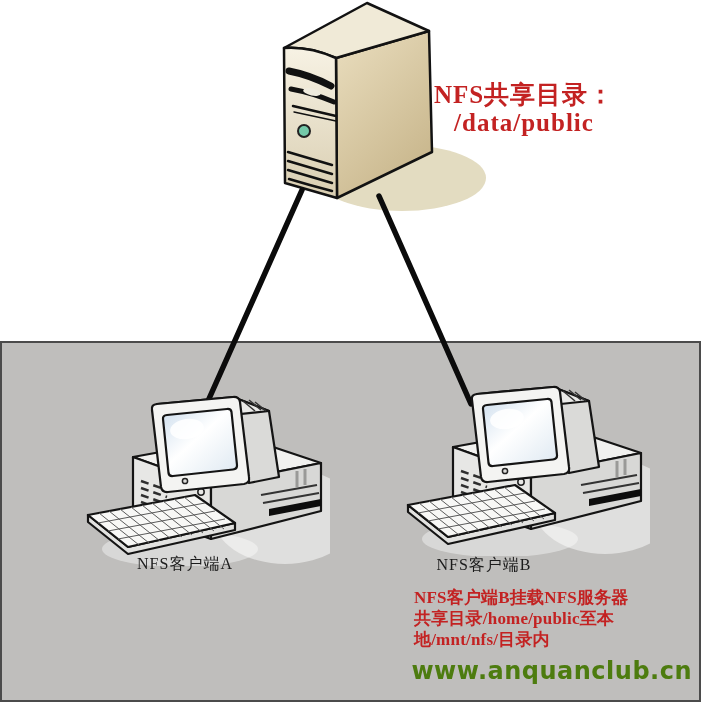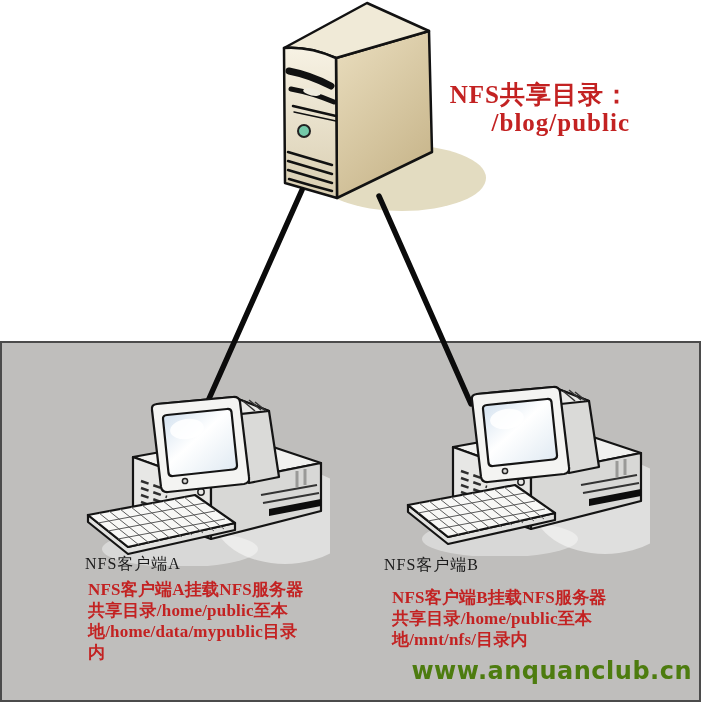--- a/index.html
+++ b/index.html
@@ -11,25 +11,25 @@
   .gray-panel{
     position:absolute;left:0;top:341px;width:701px;height:361px;
     background:#bfbebc;border:2px solid #4b4b4b;box-sizing:border-box;
   }
   .abs{position:absolute;}
   .red-bold{color:#c32222;font-weight:bold;}
   .server-label{
     left:316px;top:111px;font-size:17px;white-space:nowrap;letter-spacing:1px;
   }
   .share-title{
-    left:418px;top:81px;width:212px;text-align:right;
+    left:418px;top:81px;width:212px;text-align:center;
     font-size:25px;line-height:28px;letter-spacing:1px;
   }
   .client-label{
-    width:200px;text-align:left;font-size:16px;color:#1b1b1b;letter-spacing:1px;
+    width:200px;text-align:center;font-size:16px;color:#1b1b1b;letter-spacing:1px;
   }
   .client-note{
     width:222px;font-size:17px;line-height:21px;
     word-break:break-all;letter-spacing:0.2px;
   }
   .ghost-watermark{
     left:338px;top:660px;font-family:"DejaVu Sans","Liberation Sans",sans-serif;
     font-weight:bold;font-size:22px;color:#cac9c7;letter-spacing:1px;
   }
   .site-watermark{
@@ -195,24 +195,23 @@
         <path d="M 67,112 L 107,144"></path>
       <path d="M 78,110 L 118,142"></path>
         <path d="M 89,108 L 129,140"></path>
         <path d="M 99,106 L 139,138"></path>
     </g>
   </svg>
 
 
   <div class="abs red-bold share-title">
     <div>NFS共享目录：</div>
-    <div>/blog/public</div>
+    <div>/data/public</div>
   </div>
 
   <div class="abs client-label" style="left:85px;top:554px">NFS客户端A</div>
   <div class="abs client-label" style="left:384px;top:555px">NFS客户端B</div>
 
-  <div class="abs red-bold client-note" style="left:88px;top:579px">NFS客户端A挂载NFS服务器共享目录/home/public至本地/home/data/mypublic目录内</div>
-  <div class="abs red-bold client-note" style="left:392px;top:587px">NFS客户端B挂载NFS服务器共享目录/home/public至本地/mnt/nfs/目录内</div>
+  <div class="abs red-bold client-note" style="left:414px;top:587px">NFS客户端B挂载NFS服务器共享目录/home/public至本地/mnt/nfs/目录内</div>
 
   <div class="abs site-watermark">www.anquanclub.cn</div>
 
 </div>
 
 </body></html>

